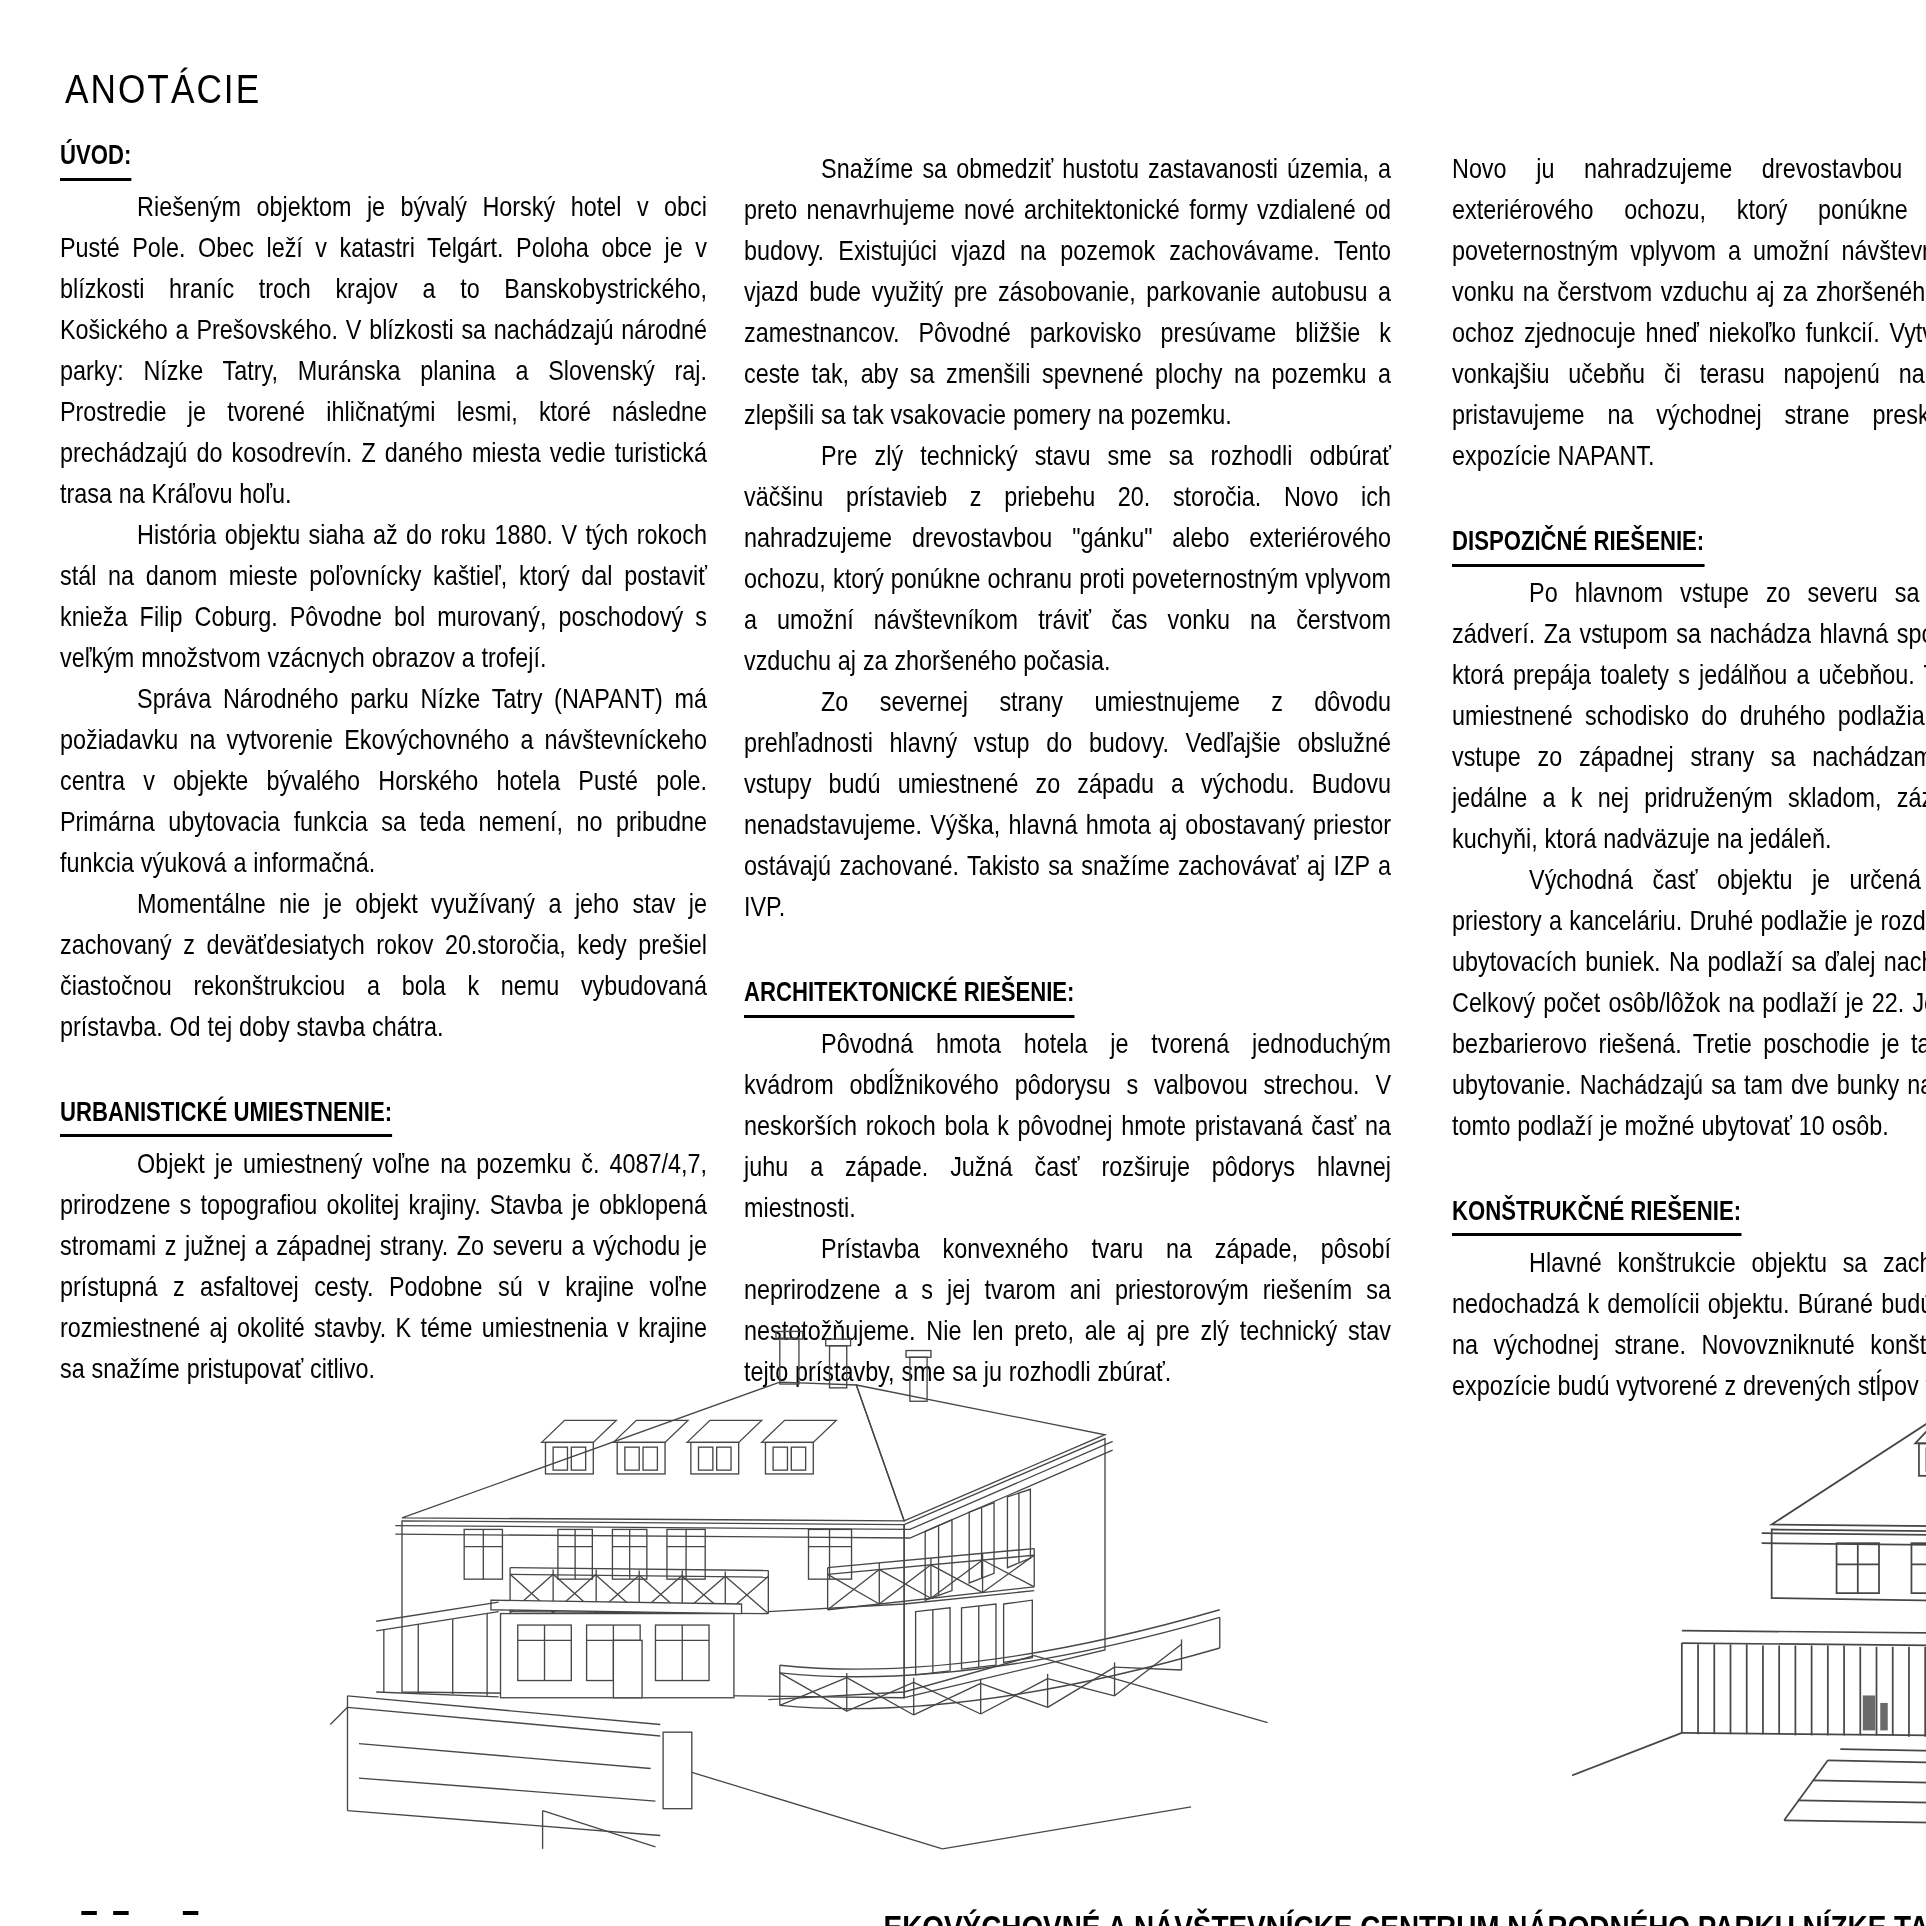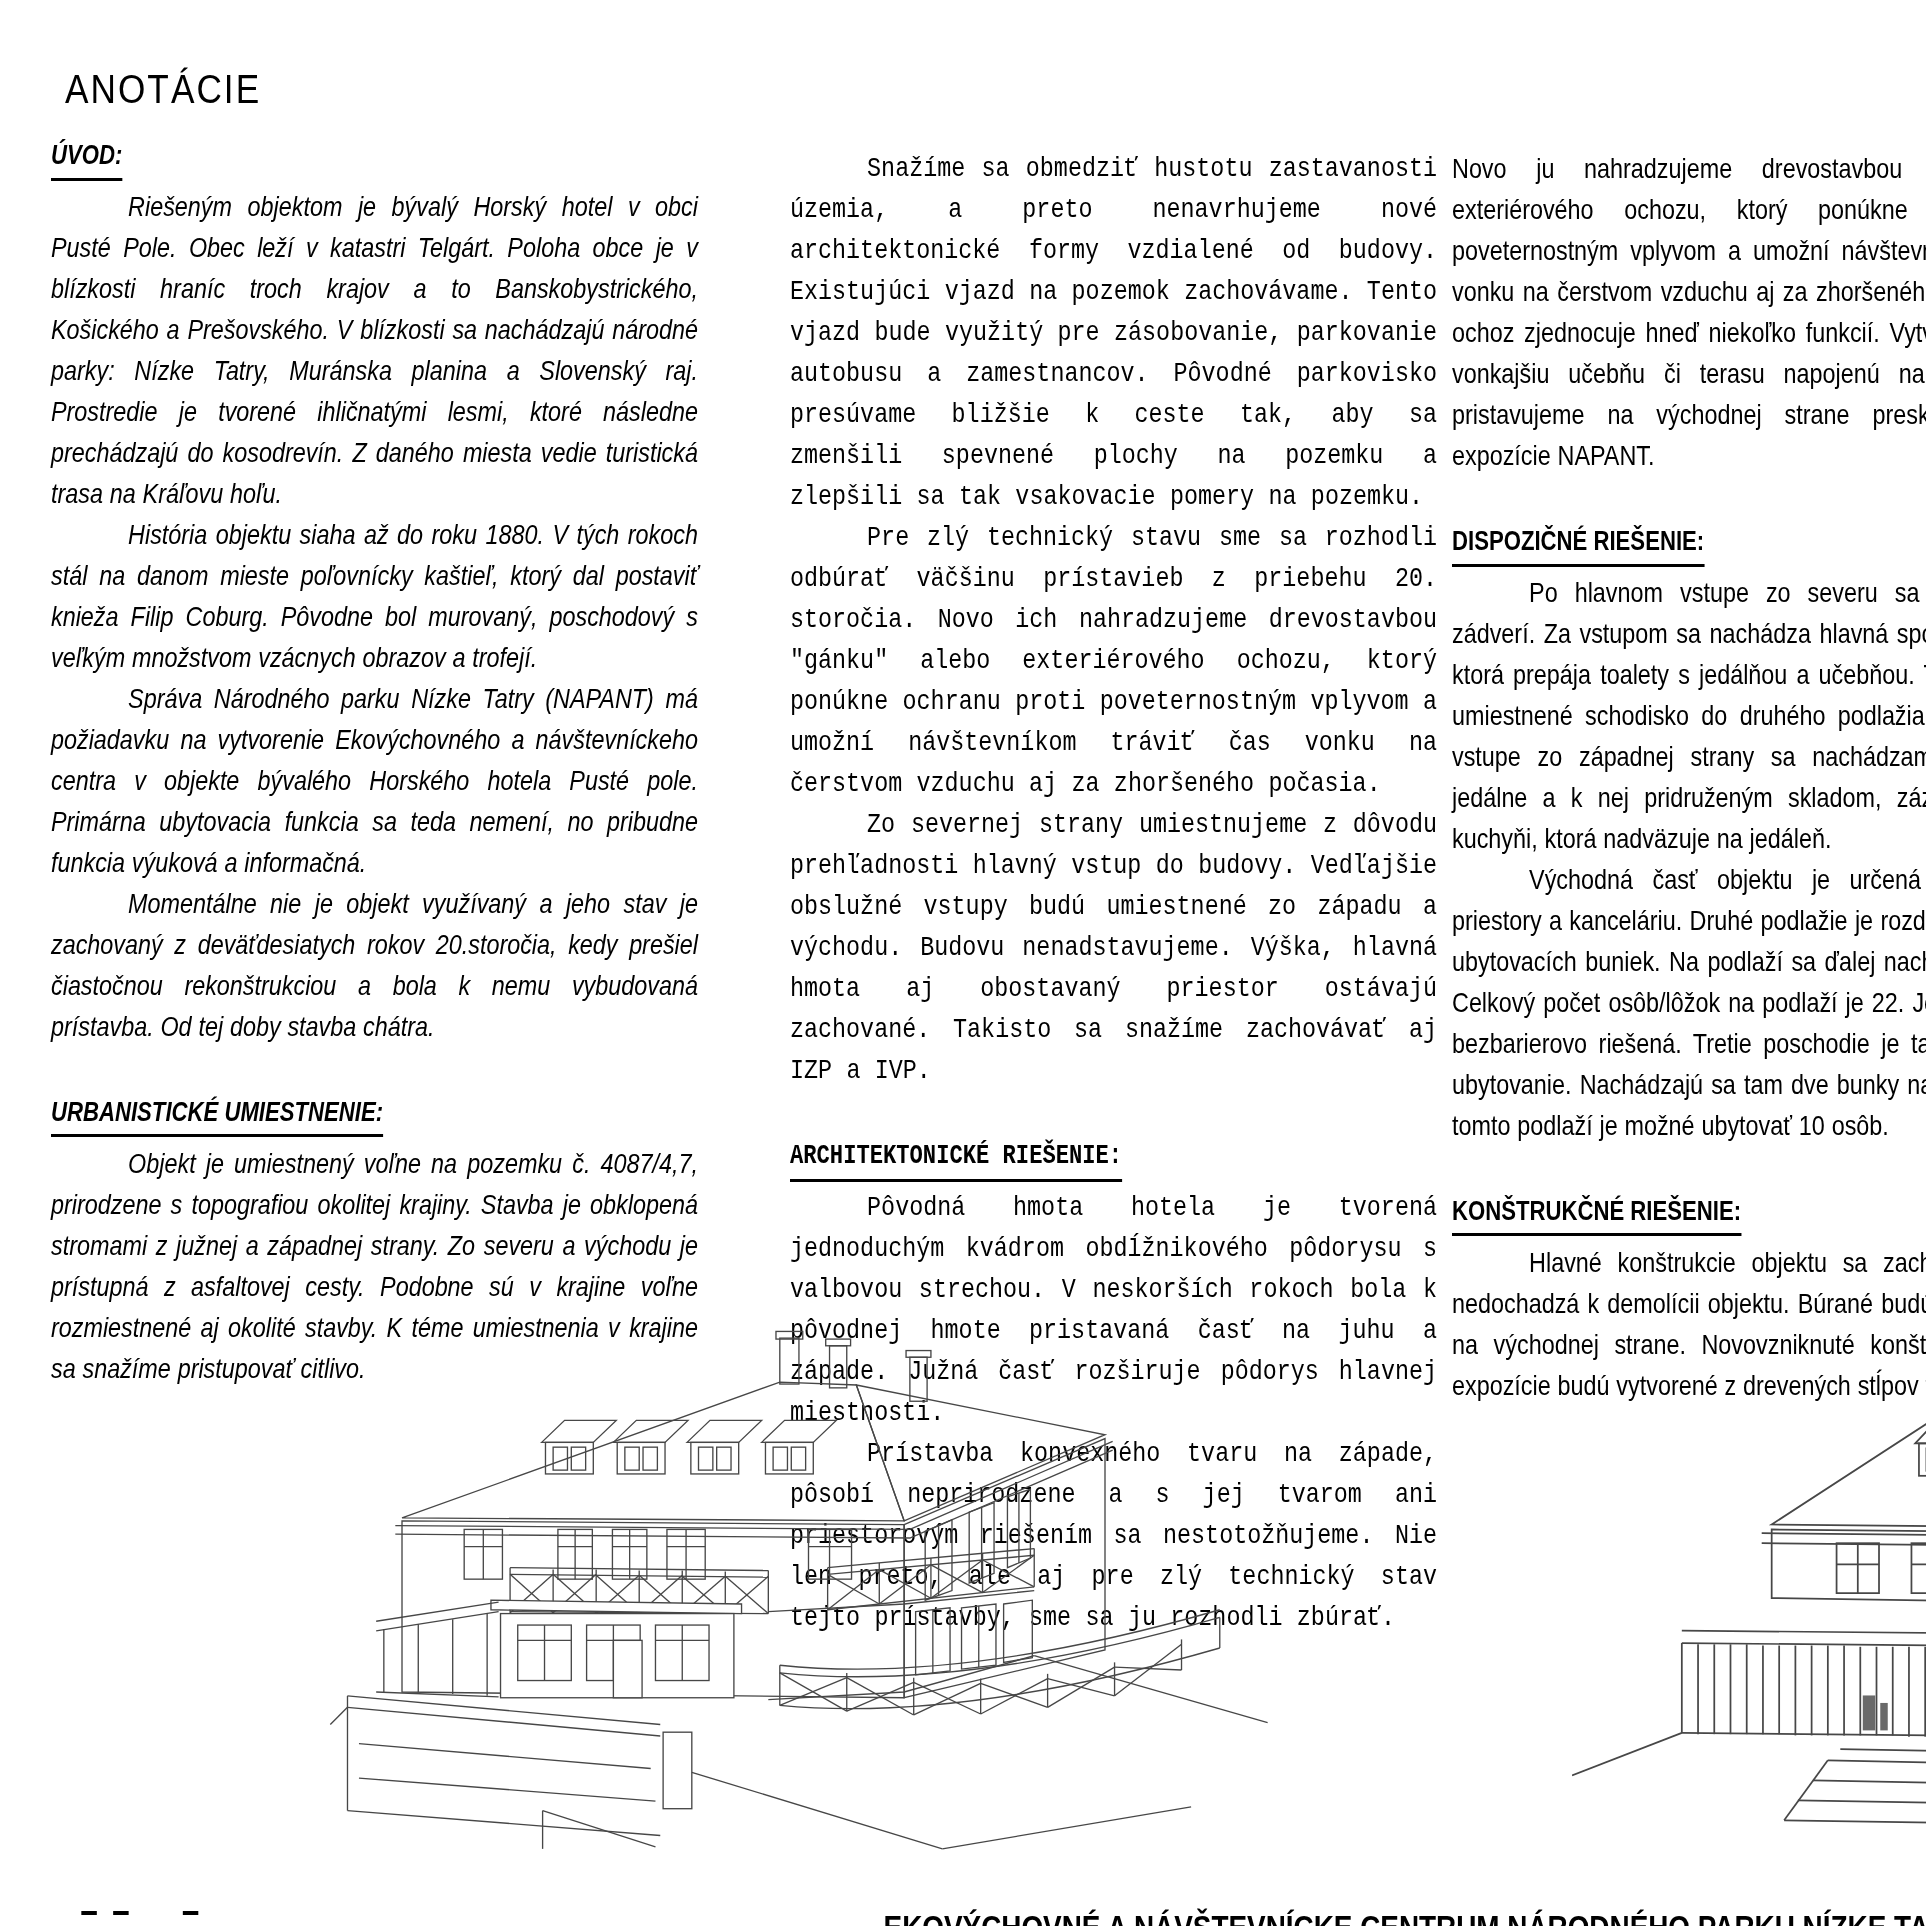--- a/index.html
+++ b/index.html
@@ -7,22 +7,22 @@
     width:2866px;height:2027px;background:#ffffff;position:relative;
     font-family:"Liberation Sans",sans-serif;color:#000;overflow:hidden;
   }
   
   .page-title{
     position:absolute;left:65px;top:67px;font-size:40px;font-weight:400;
     letter-spacing:2.3px;transform:scaleX(0.88);transform-origin:0 0;white-space:nowrap;
   }
   
   .col{position:absolute;width:647px;top:148px;}
-  #col1{left:51px;top:135px;font-style:italic;}
-  #col2{left:790px;font-family:Liberation Mono, monospace;}
+  #col1{left:60px;top:135px;}
+  #col2{left:744px;}
   #col3{left:1452px;}
   .cond{transform:scaleX(0.82);transform-origin:0 0;width:789px;}
   .sec{font-size:27px;line-height:41px;font-weight:bold;margin:45px 0 5.4px 0;}
   .sec:first-child{margin-top:0;}
   .sec .u{display:inline-block;border-bottom:3.5px solid #000;padding-bottom:1.5px;}
   p.bodytext{
     font-size:28.5px;line-height:41px;text-align:justify;margin:0;
     text-indent:94px;word-spacing:0.4px;
   }
   p.cont{text-indent:0;}

